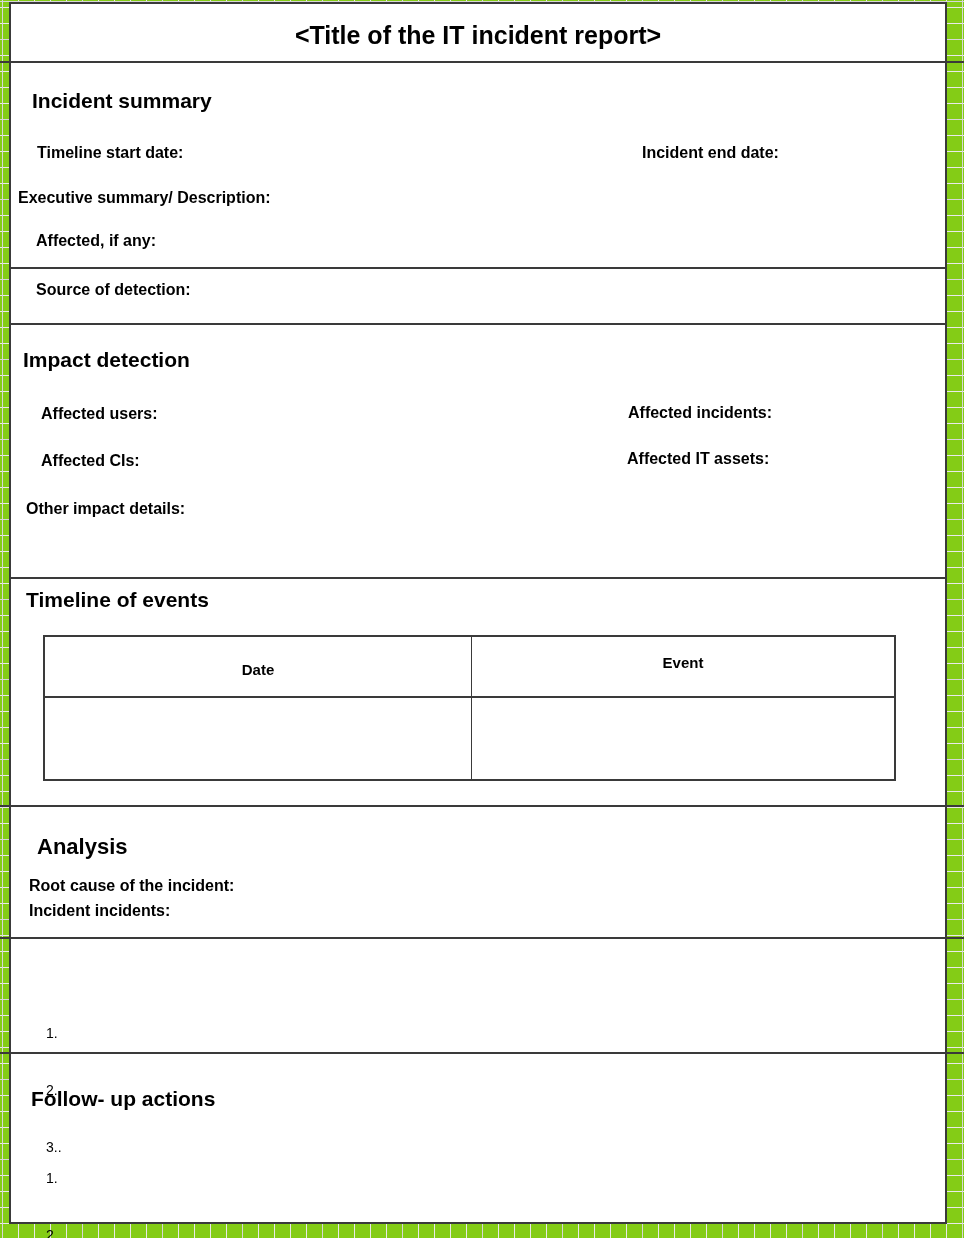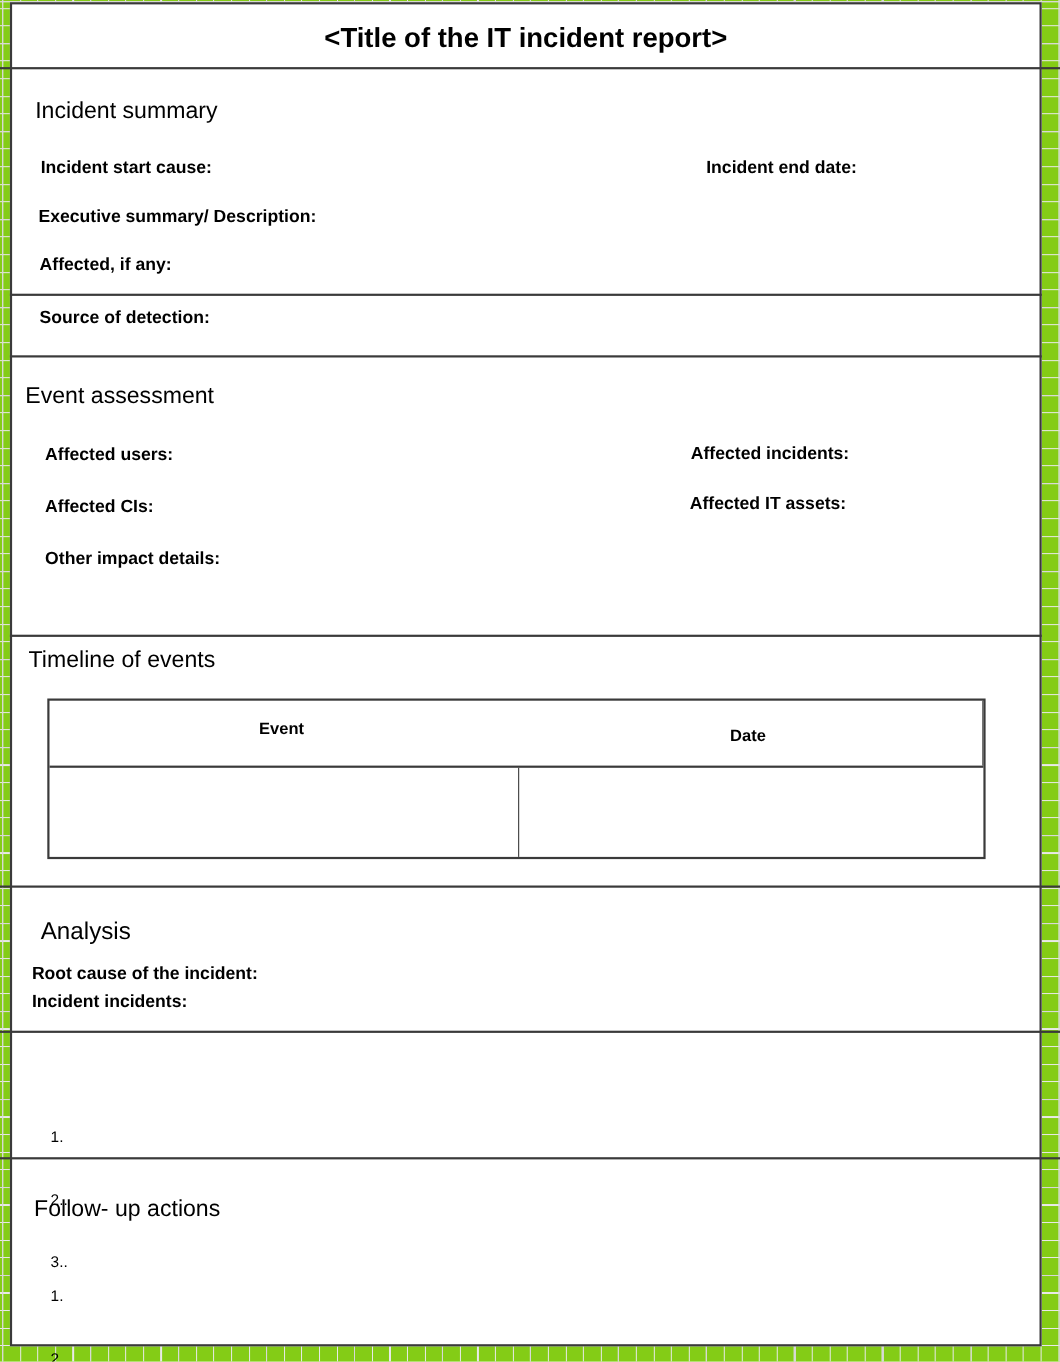--- a/index.html
+++ b/index.html
@@ -30,21 +30,21 @@
   .divider{
     position:absolute;height:2px;background:#3a3a3a;
   }
   .divider.inner{left:9px;width:938px;}
   .divider.full{left:0;width:964px;}
   .txt{position:absolute;white-space:nowrap;}
   .title{
     left:9px;width:938px;text-align:center;
     font-size:25px;font-weight:bold;line-height:28px;
   }
-  .h{font-size:21px;font-weight:normal;line-height:24px;}
+  .h{font-size:21px;font-weight:bold;line-height:24px;}
   .h.sm{font-size:22px;}
   .lbl{font-size:16px;font-weight:bold;line-height:19px;}
   .list{
     position:absolute;
     font-size:14px;font-weight:normal;line-height:19px;
     white-space:pre;
   }
   .list div{height:19px;}
   #timeline-table{
     position:absolute;left:43px;top:635px;width:853px;height:146px;
@@ -79,42 +79,42 @@
   <div class="divider inner" style="top:267px"></div>
   <div class="divider inner" style="top:323px"></div>
   <div class="divider inner" style="top:577px"></div>
   <div class="divider full" style="top:805px"></div>
   <div class="divider full" style="top:937px"></div>
   <div class="divider full" style="top:1052px"></div>
 
   <div class="txt title" style="top:21px">&lt;Title of the IT incident report&gt;</div>
 
   <div class="txt h" style="left:32px;top:89px">Incident summary</div>
-  <div class="txt lbl" style="left:37px;top:143px">Incident start cause:</div>
+  <div class="txt lbl" style="left:37px;top:143px">Timeline start date:</div>
   <div class="txt lbl" style="left:642px;top:143px">Incident end date:</div>
-  <div class="txt lbl" style="left:35px;top:188px">Executive summary/ Description:</div>
+  <div class="txt lbl" style="left:18px;top:188px">Executive summary/ Description:</div>
   <div class="txt lbl" style="left:36px;top:231px">Affected, if any:</div>
   <div class="txt lbl" style="left:36px;top:280px">Source of detection:</div>
 
-  <div class="txt h" style="left:23px;top:348px">Event assessment</div>
+  <div class="txt h" style="left:23px;top:348px">Impact detection</div>
   <div class="txt lbl" style="left:41px;top:404px">Affected users:</div>
   <div class="txt lbl" style="left:628px;top:403px">Affected incidents:</div>
   <div class="txt lbl" style="left:41px;top:451px">Affected CIs:</div>
   <div class="txt lbl" style="left:627px;top:449px">Affected IT assets:</div>
-  <div class="txt lbl" style="left:41px;top:499px">Other impact details:</div>
+  <div class="txt lbl" style="left:26px;top:499px">Other impact details:</div>
 
   <div class="txt h" style="left:26px;top:588px">Timeline of events</div>
 
   <div id="timeline-table">
     <div class="trow head">
+      <div class="tcell c1">
+        <span>Date</span>
+      </div>
       <div class="tcell c2">
         <span>Event</span>
-      </div>
-      <div class="tcell c1">
-        <span>Date</span>
       </div>
     </div>
     <div class="trow">
       <div class="tcell c1"></div>
       <div class="tcell c2"></div>
     </div>
   </div>
 
   <div class="txt h sm" style="left:37px;top:835px">Analysis</div>
   <div class="txt lbl" style="left:29px;top:876px">Root cause of the incident:</div>

